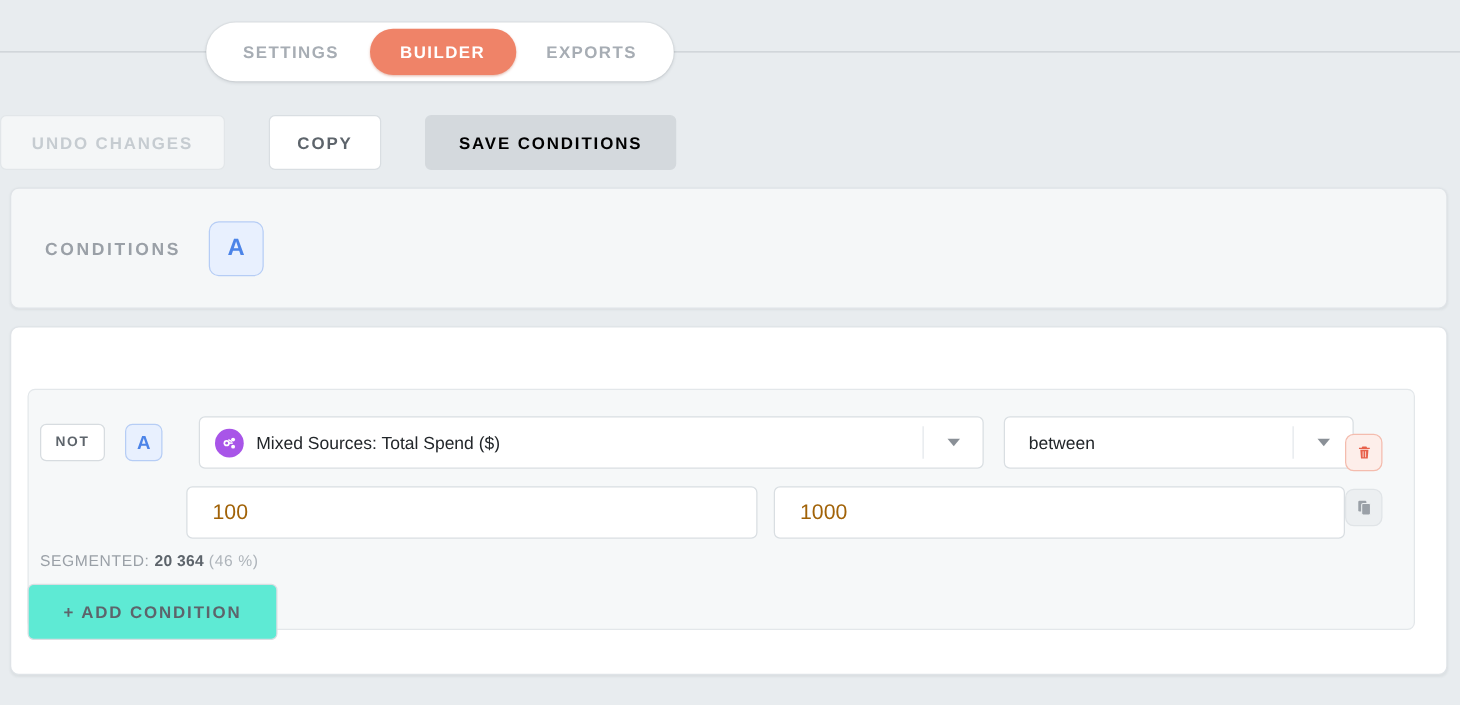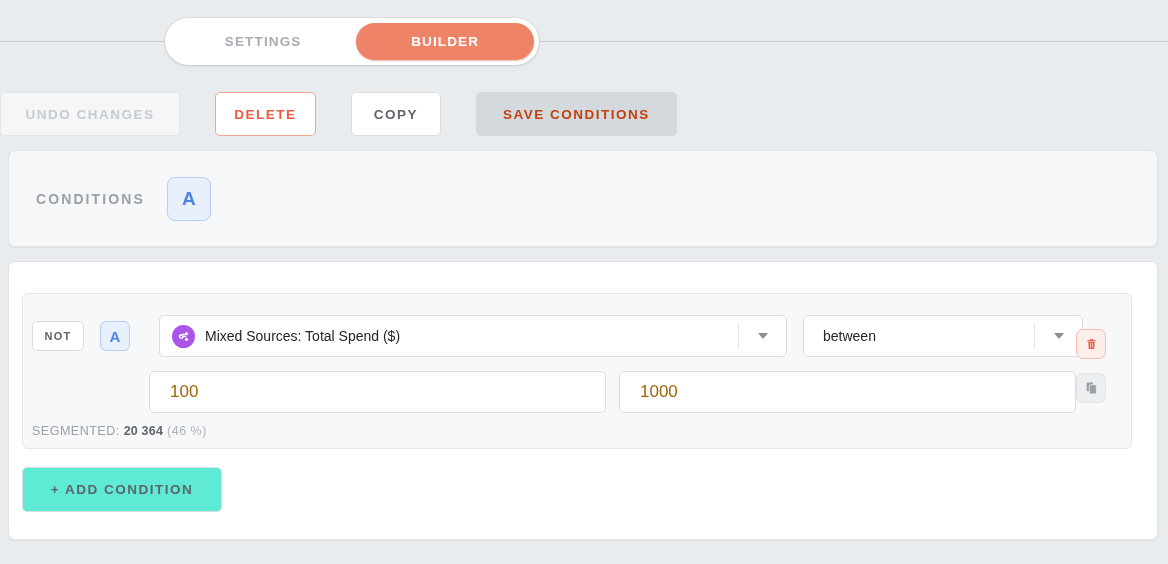--- a/index.html
+++ b/index.html
@@ -87,21 +87,21 @@
   .btn-copy {
     width: 90px;
     background: #ffffff;
     border: 1px solid #d9dee2;
     color: #5d646b;
   }
   .btn-save {
     width: 201px;
     background: #d4d9dd;
     border: 1px solid #d4d9dd;
-    color: #c2410c;
+    color: #000000;
     cursor: default;
   }
 
   
   .panel {
     position: absolute;
     left: 8px;
     width: 1150px;
     border-radius: 7px;
     border: 1px solid #dfe3e7;
@@ -133,22 +133,22 @@
 
   .panel-builder {
     top: 261px; height: 279px;
     background: #ffffff;
     box-shadow: 0 1px 2px rgba(40,50,60,0.07);
   }
 
   
   .cond-card {
     position: absolute;
-    left: 13px; top: 31px;
-    width: 1110px; height: 156px;
+    left: 13px; top: 49px;
+    width: 1110px; height: 193px;
     background: #f6f8f9;
     border: 1px solid #e3e7ea;
     border-radius: 6px;
   }
   .cond-row1 {
     position: absolute; left: 9px; top: 21px;
     display: flex; align-items: center;
   }
   .btn-not {
     width: 52px; height: 30px;
@@ -272,26 +272,26 @@
   }
 </style>
 </head>
 <body>
 
 <div class="tabs-zone">
   <div class="tabs-divider"></div>
   <div class="tab-pill">
     <button class="tab">SETTINGS</button>
     <button class="tab active">BUILDER</button>
+    <button class="tab">EXPORTS</button>
   </div>
 </div>
 
 <div class="actions">
   <button class="btn btn-undo">UNDO CHANGES</button>
-  <button class="btn btn-delete">DELETE</button>
   <button class="btn btn-copy">COPY</button>
   <button class="btn btn-save">SAVE CONDITIONS</button>
 </div>
 
 <div class="panel panel-conditions">
   <span class="cond-label">CONDITIONS</span>
   <div class="badge-a">A</div>
 </div>
 
 <div class="panel panel-builder">

